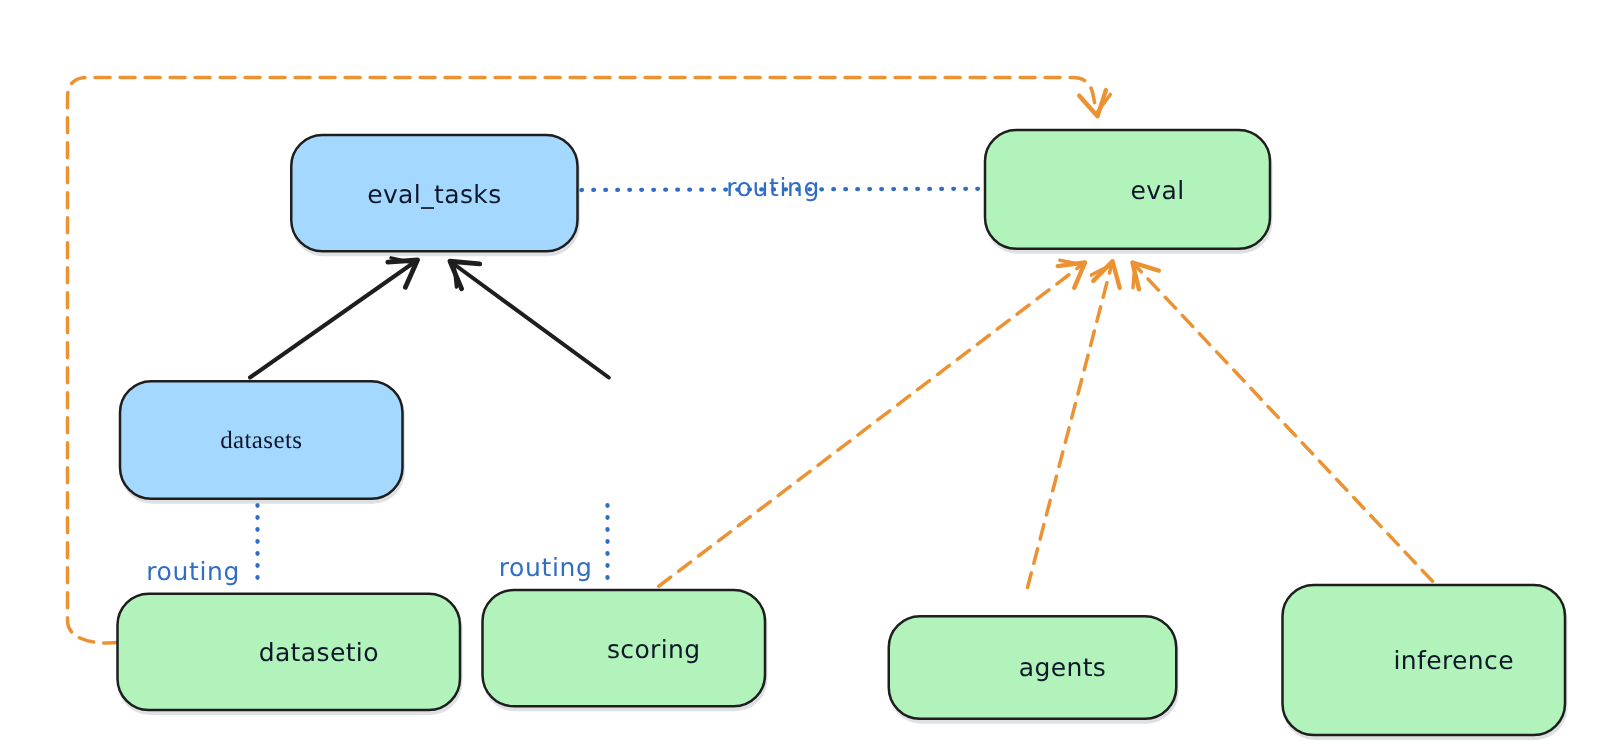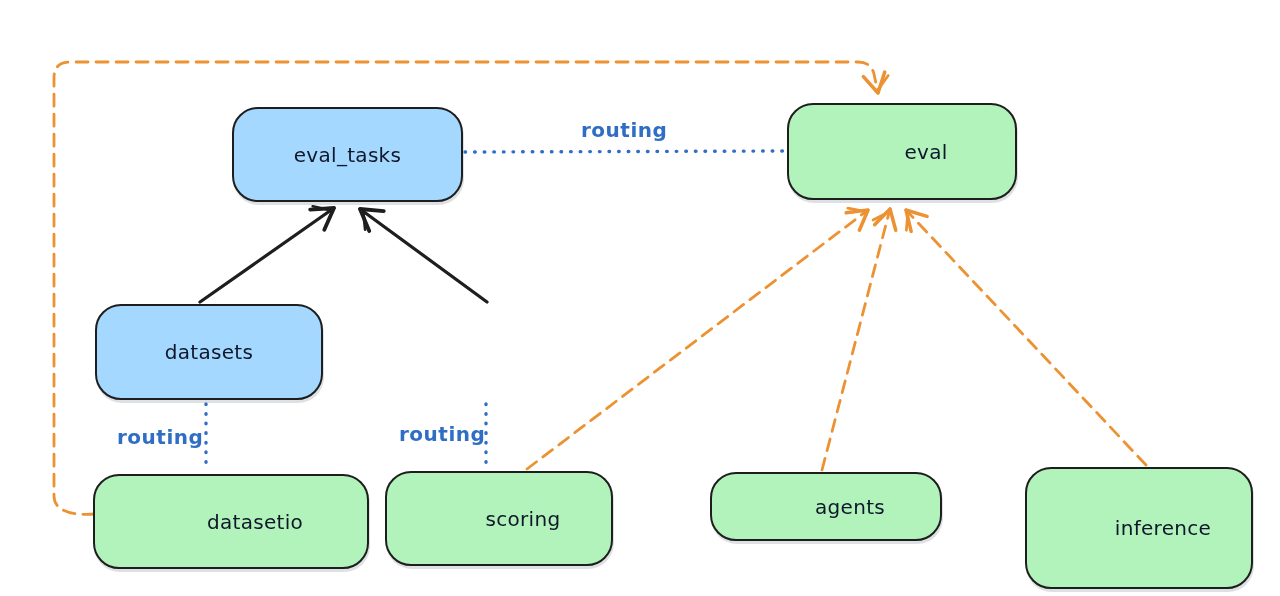--- a/index.html
+++ b/index.html
@@ -19,23 +19,24 @@
     display:flex;align-items:center;justify-content:center;
     font-size:20px;font-weight:500;color:#0f172a;
     letter-spacing:.3px;
     box-shadow:1px 3px 0 0 rgba(160,168,176,.35);
   }
   .node.blue{background:#a5d8ff;}
   .node.green{background:#b2f2bb;padding-left:48px;}
   .edge-label{
     position:absolute;
     color:#2f6ec4;
-    font-size:20px;font-weight:700;
+    font-size:20px;font-weight:400;
     letter-spacing:.5px;
     white-space:nowrap;
+    margin-top:20px;
   }
 </style>
 </head>
 <body>
 
 <div id="canvas">
 
   <svg id="wires" viewBox="0 0 1280 596" xmlns="http://www.w3.org/2000/svg">
     <defs>
       <marker id="arrow-black" markerUnits="userSpaceOnUse" markerWidth="34" markerHeight="30" viewBox="-17 -11 20 22" refX="0" refY="0" orient="auto">
@@ -62,34 +63,34 @@
   </svg>
 
   <div class="node blue" style="left:232px; top:107px;  width:231px; height:95px;">
     <span>eval_tasks</span>
   </div>
 
   <div class="node green" style="left:787px; top:103px;  width:230px; height:97px;">
     <span>eval</span>
   </div>
 
-  <div class="node blue" style="left:95px;  top:304px;  width:228px; height:96px;">
+  <div class="node blue" style="left:95px;  top:304px;  width:228px; height:96px;font-family:Liberation Serif, serif;">
     <span>datasets</span>
   </div>
 
 
   <div class="node green" style="left:93px;  top:474px;  width:276px; height:95px;">
     <span>datasetio</span>
   </div>
 
   <div class="node green" style="left:385px; top:471px;  width:228px; height:95px;">
     <span>scoring</span>
   </div>
 
-  <div class="node green" style="left:710px; top:472px;  width:232px; height:69px;">
+  <div class="node green" style="left:710px; top:492px;  width:232px; height:84px;">
     <span>agents</span>
   </div>
 
   <div class="node green" style="left:1025px; top:467px; width:228px; height:122px;">
     <span>inference</span>
   </div>
 
   <div class="edge-label" style="left:581px; top:118px;">routing</div>
   <div class="edge-label" style="left:117px; top:425px;">routing</div>
   <div class="edge-label" style="left:399px; top:422px;">routing</div>

